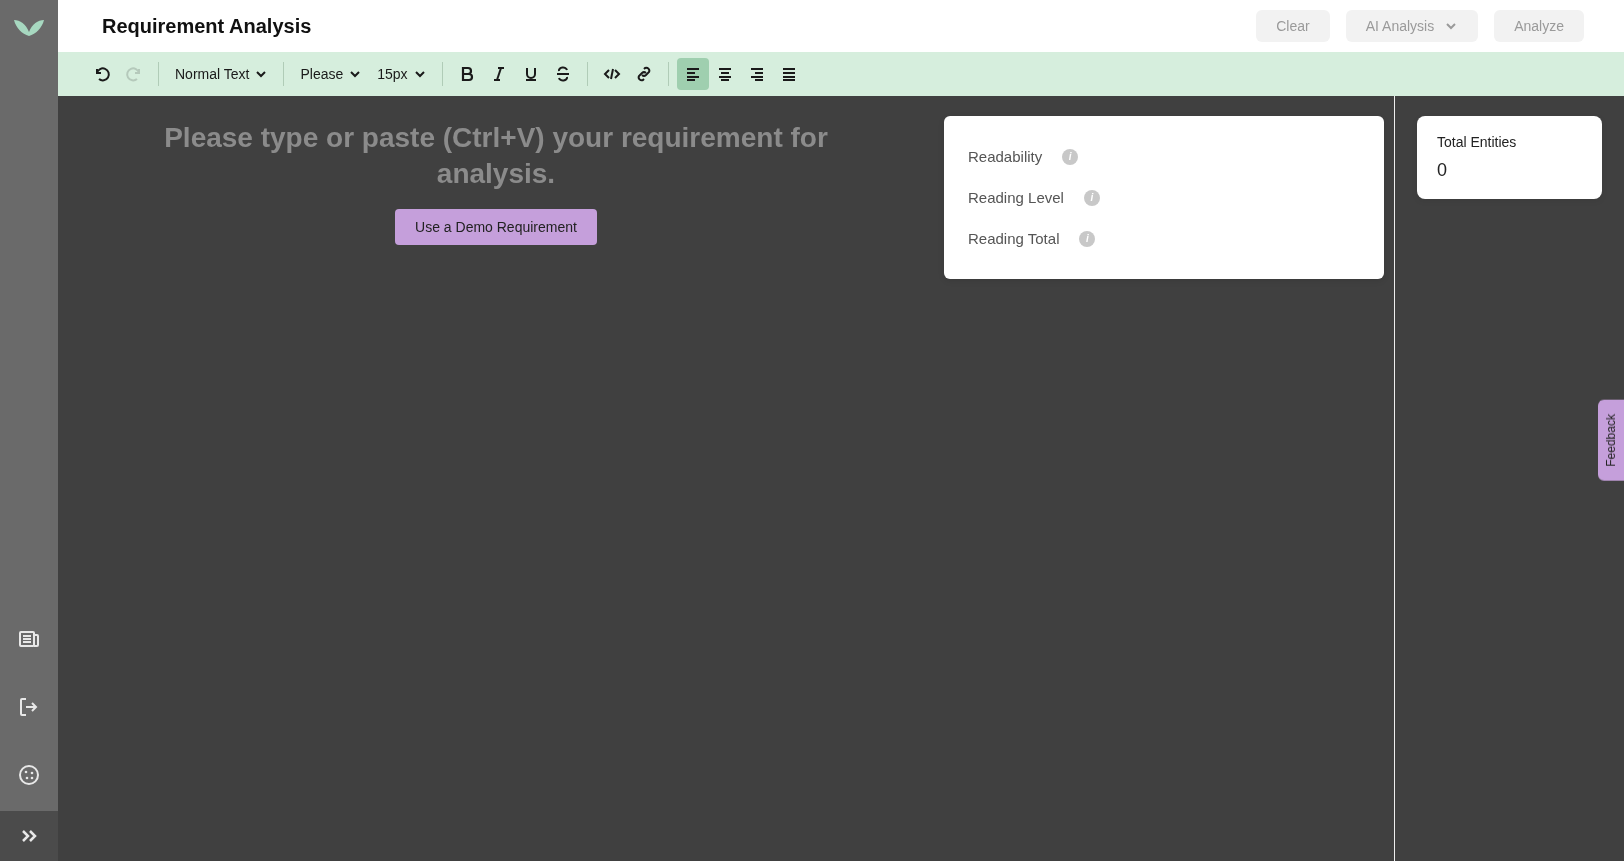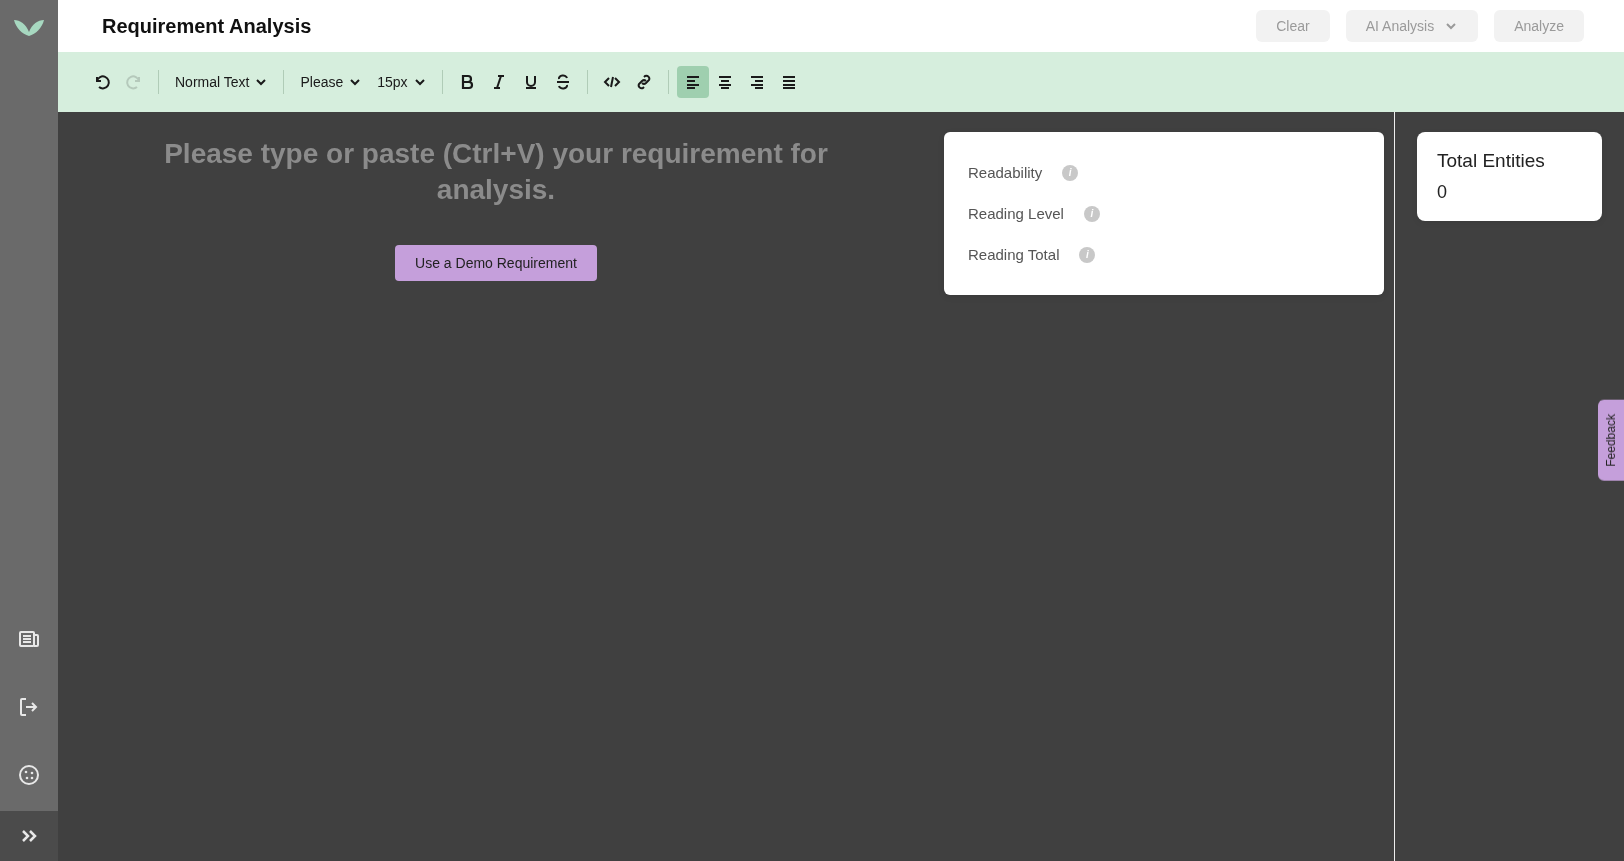--- a/index.html
+++ b/index.html
@@ -11,37 +11,37 @@
 .sidebar-icons { display: flex; flex-direction: column; gap: 36px; align-items: center; margin-bottom: 0; }
 .sidebar-icon { color: #e8e8e8; cursor: pointer; display: flex; align-items: center; justify-content: center; width: 58px; height: 32px; }
 .sidebar-expand { background: #4b4b4b; color: #e8e8e8; width: 58px; height: 50px; display: flex; align-items: center; justify-content: center; cursor: pointer; margin-top: 20px; }
 .main { flex: 1; display: flex; flex-direction: column; min-width: 0; }
 .header { display: flex; align-items: center; padding: 14px 40px 14px 44px; height: 52px; }
 .title { font-size: 20px; font-weight: 700; color: #111; }
 .header-actions { margin-left: auto; display: flex; gap: 16px; }
 .btn { border: none; border-radius: 6px; padding: 8px 20px; font-size: 14px; cursor: pointer; background: #f2f2f2; color: #9a9a9a; display: flex; align-items: center; gap: 10px; font-family: inherit; }
 .btn.disabled { cursor: default; }
 .chev-down-icon { display: inline-flex; }
-.toolbar { background: #d6eedd; display: flex; align-items: center; padding: 8px 28px; height: 60px; }
+.toolbar { background: #d6eedd; display: flex; align-items: center; padding: 8px 28px; height: 44px; }
 .tb-btn { background: transparent; border: none; width: 32px; height: 32px; display: flex; align-items: center; justify-content: center; cursor: pointer; color: #1a1a1a; border-radius: 4px; }
 .tb-btn.disabled { color: #b5c9bb; cursor: default; }
 .tb-btn.active { background: #9fcfaf; }
 .tb-sep { width: 1px; height: 24px; background: #b0ccb7; margin: 0 8px; }
 .tb-select { display: flex; align-items: center; gap: 6px; cursor: pointer; padding: 4px 8px; font-size: 14px; color: #1a1a1a; }
 .content { flex: 1; display: flex; background: #404040; }
 .editor-area { flex: 1; padding: 24px 20px 20px 20px; text-align: center; min-width: 0; }
 .placeholder-text { font-size: 28px; font-weight: 700; color: #8b8b8b; line-height: 1.3; max-width: 720px; margin: 0 auto; }
-.demo-btn { margin-top: 36px; background: #c59fdb; color: #222; border: none; border-radius: 4px; padding: 10px 20px; font-size: 14px; cursor: pointer; font-family: inherit; }
+.demo-btn { margin-top: 16px; background: #c59fdb; color: #222; border: none; border-radius: 4px; padding: 10px 20px; font-size: 14px; cursor: pointer; font-family: inherit; }
 .metrics-card { width: 440px; background: #fff; border-radius: 6px; box-shadow: 0 2px 6px rgba(0,0,0,0.1); padding: 20px 24px; margin: 20px 10px 0 10px; align-self: flex-start; }
 .metric-row { display: flex; align-items: center; padding: 12px 0; color: #555; font-size: 15px; gap: 12px; }
 .metric-label { font-weight: 500; }
 .info-icon { margin-left: 8px; width: 16px; height: 16px; border-radius: 50%; background: #c8c8c8; color: #fff; font-size: 10px; display: inline-flex; align-items: center; justify-content: center; font-weight: bold; font-style: italic; }
 .right-panel { width: 230px; border-left: 1px solid #eee; padding: 20px 22px; flex-shrink: 0; }
 .entities-card { background: #fff; border-radius: 8px; box-shadow: 0 2px 6px rgba(0,0,0,0.08); padding: 18px 20px; }
-.entities-title { font-size: 19px; font-weight: 500; color: #222; }
+.entities-title { font-size: 14px; font-weight: 500; color: #222; }
 .entities-count { font-size: 18px; color: #222; margin-top: 10px; }
 .feedback-tab { position: fixed; right: 0; top: 400px; background: #c59fdb; color: #222; padding: 14px 6px; font-size: 12px; writing-mode: vertical-rl; transform: rotate(180deg); border-radius: 0 6px 6px 0; cursor: pointer; }
 </style>
 </head>
 <body>
 
 <div class="app">
   <div class="sidebar">
     <div class="logo">
       <svg width="34" height="24" viewBox="0 0 34 24" fill="none">

